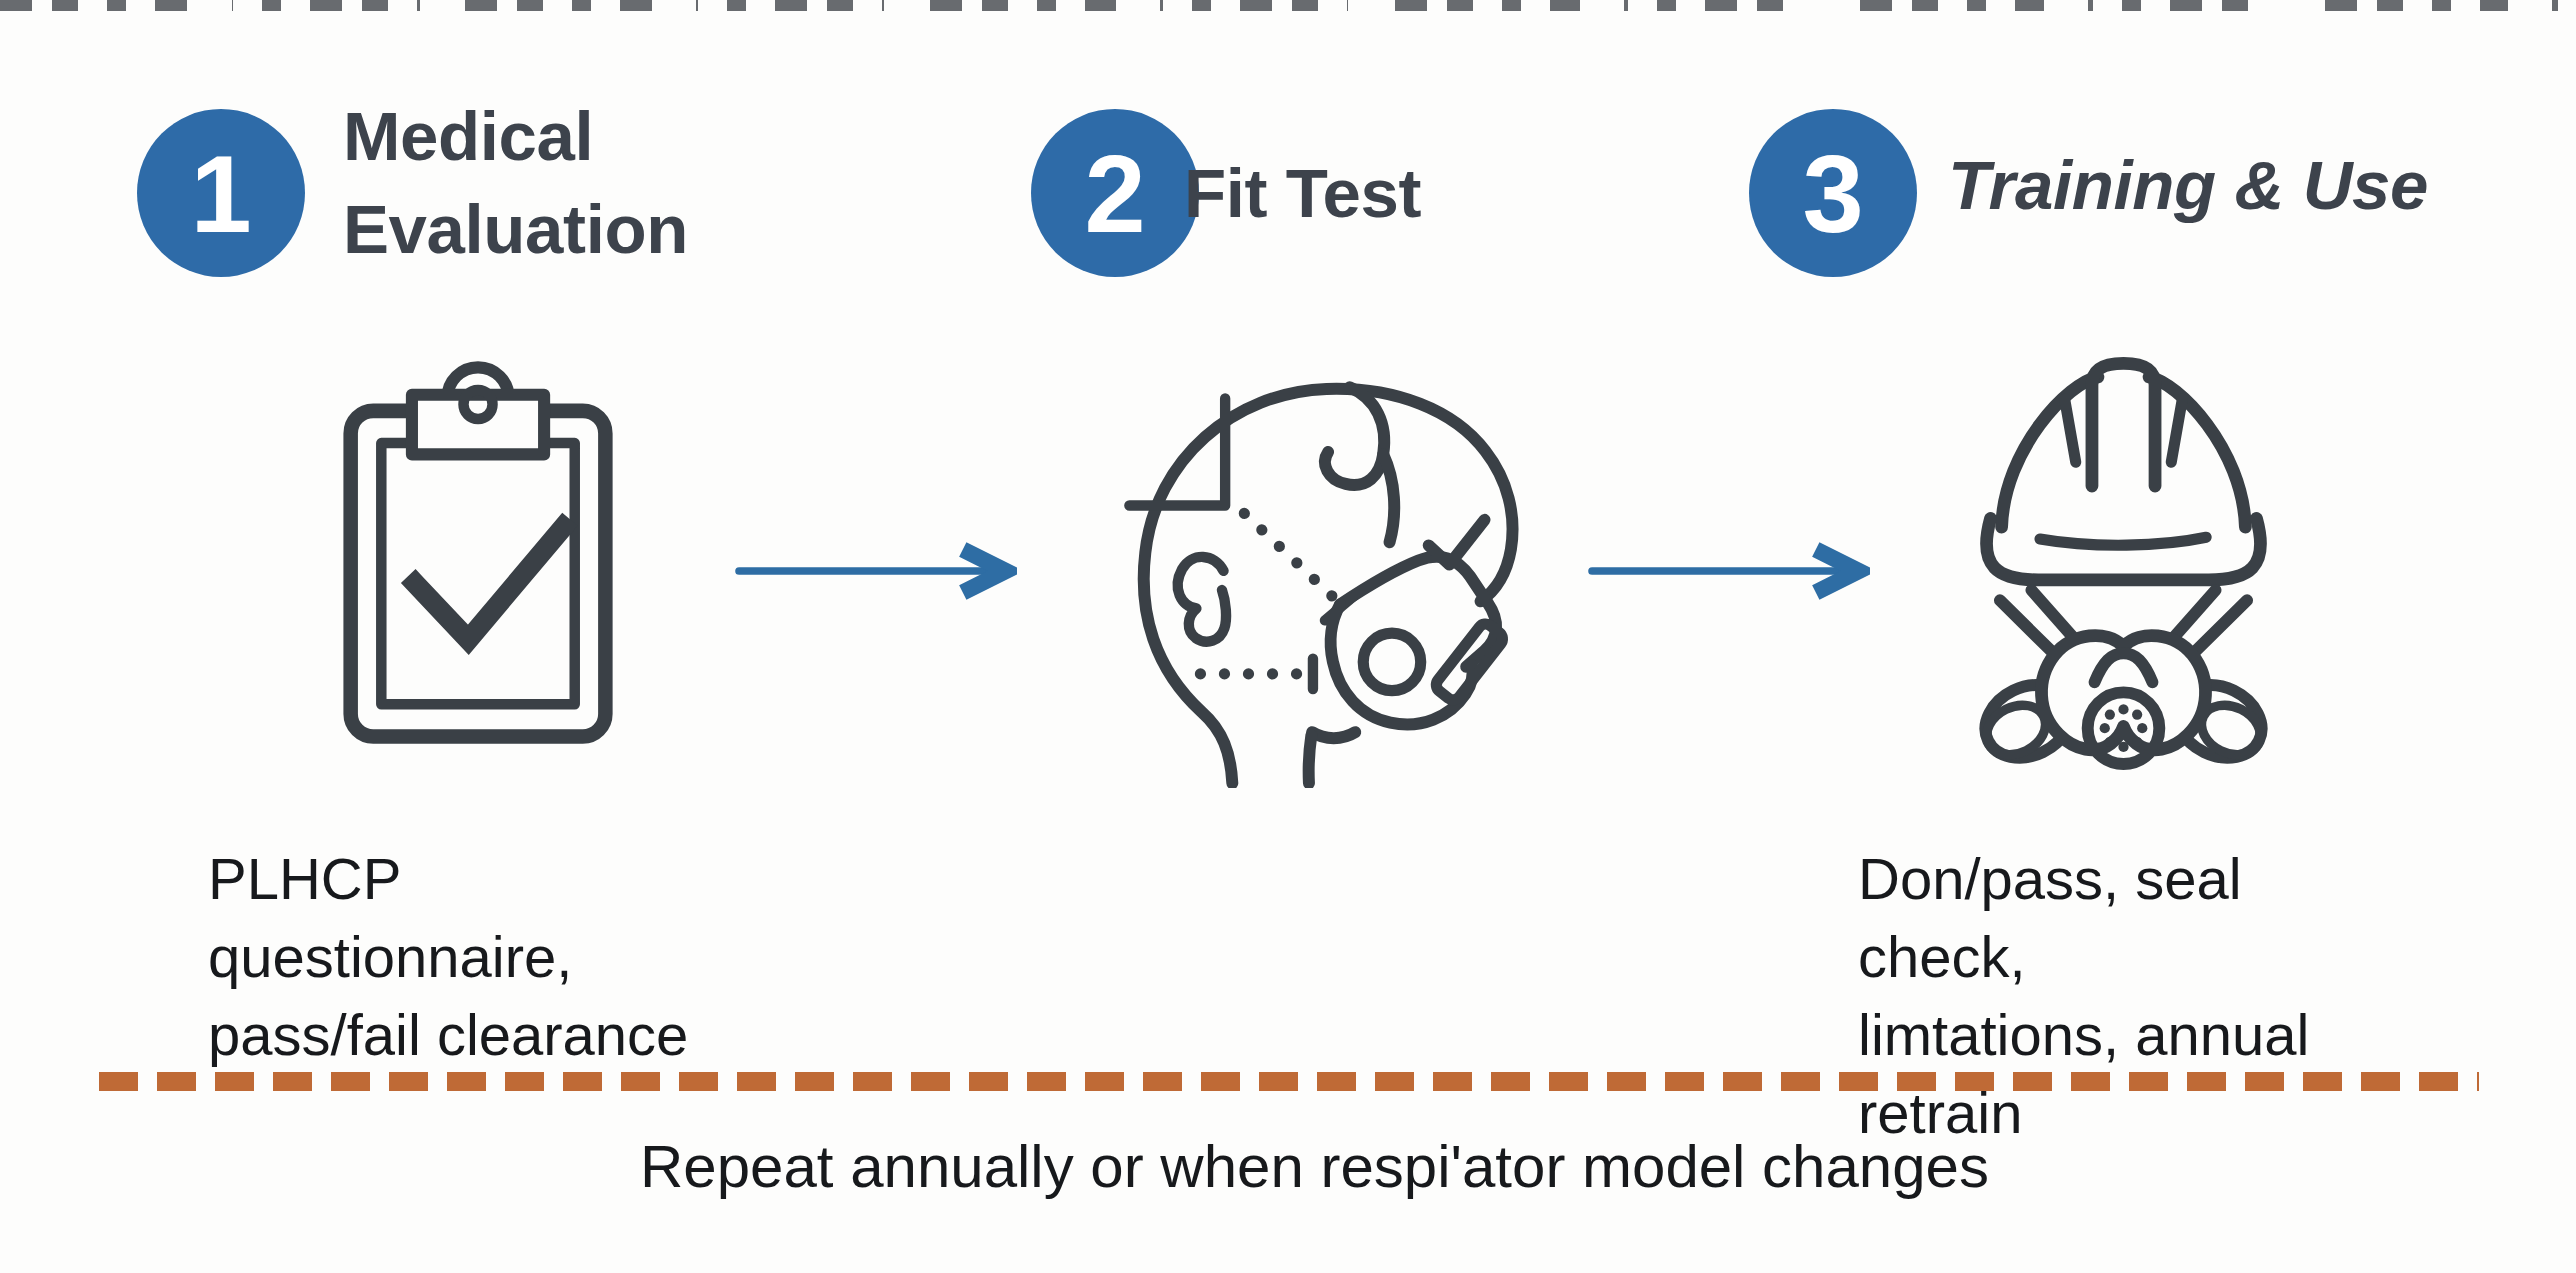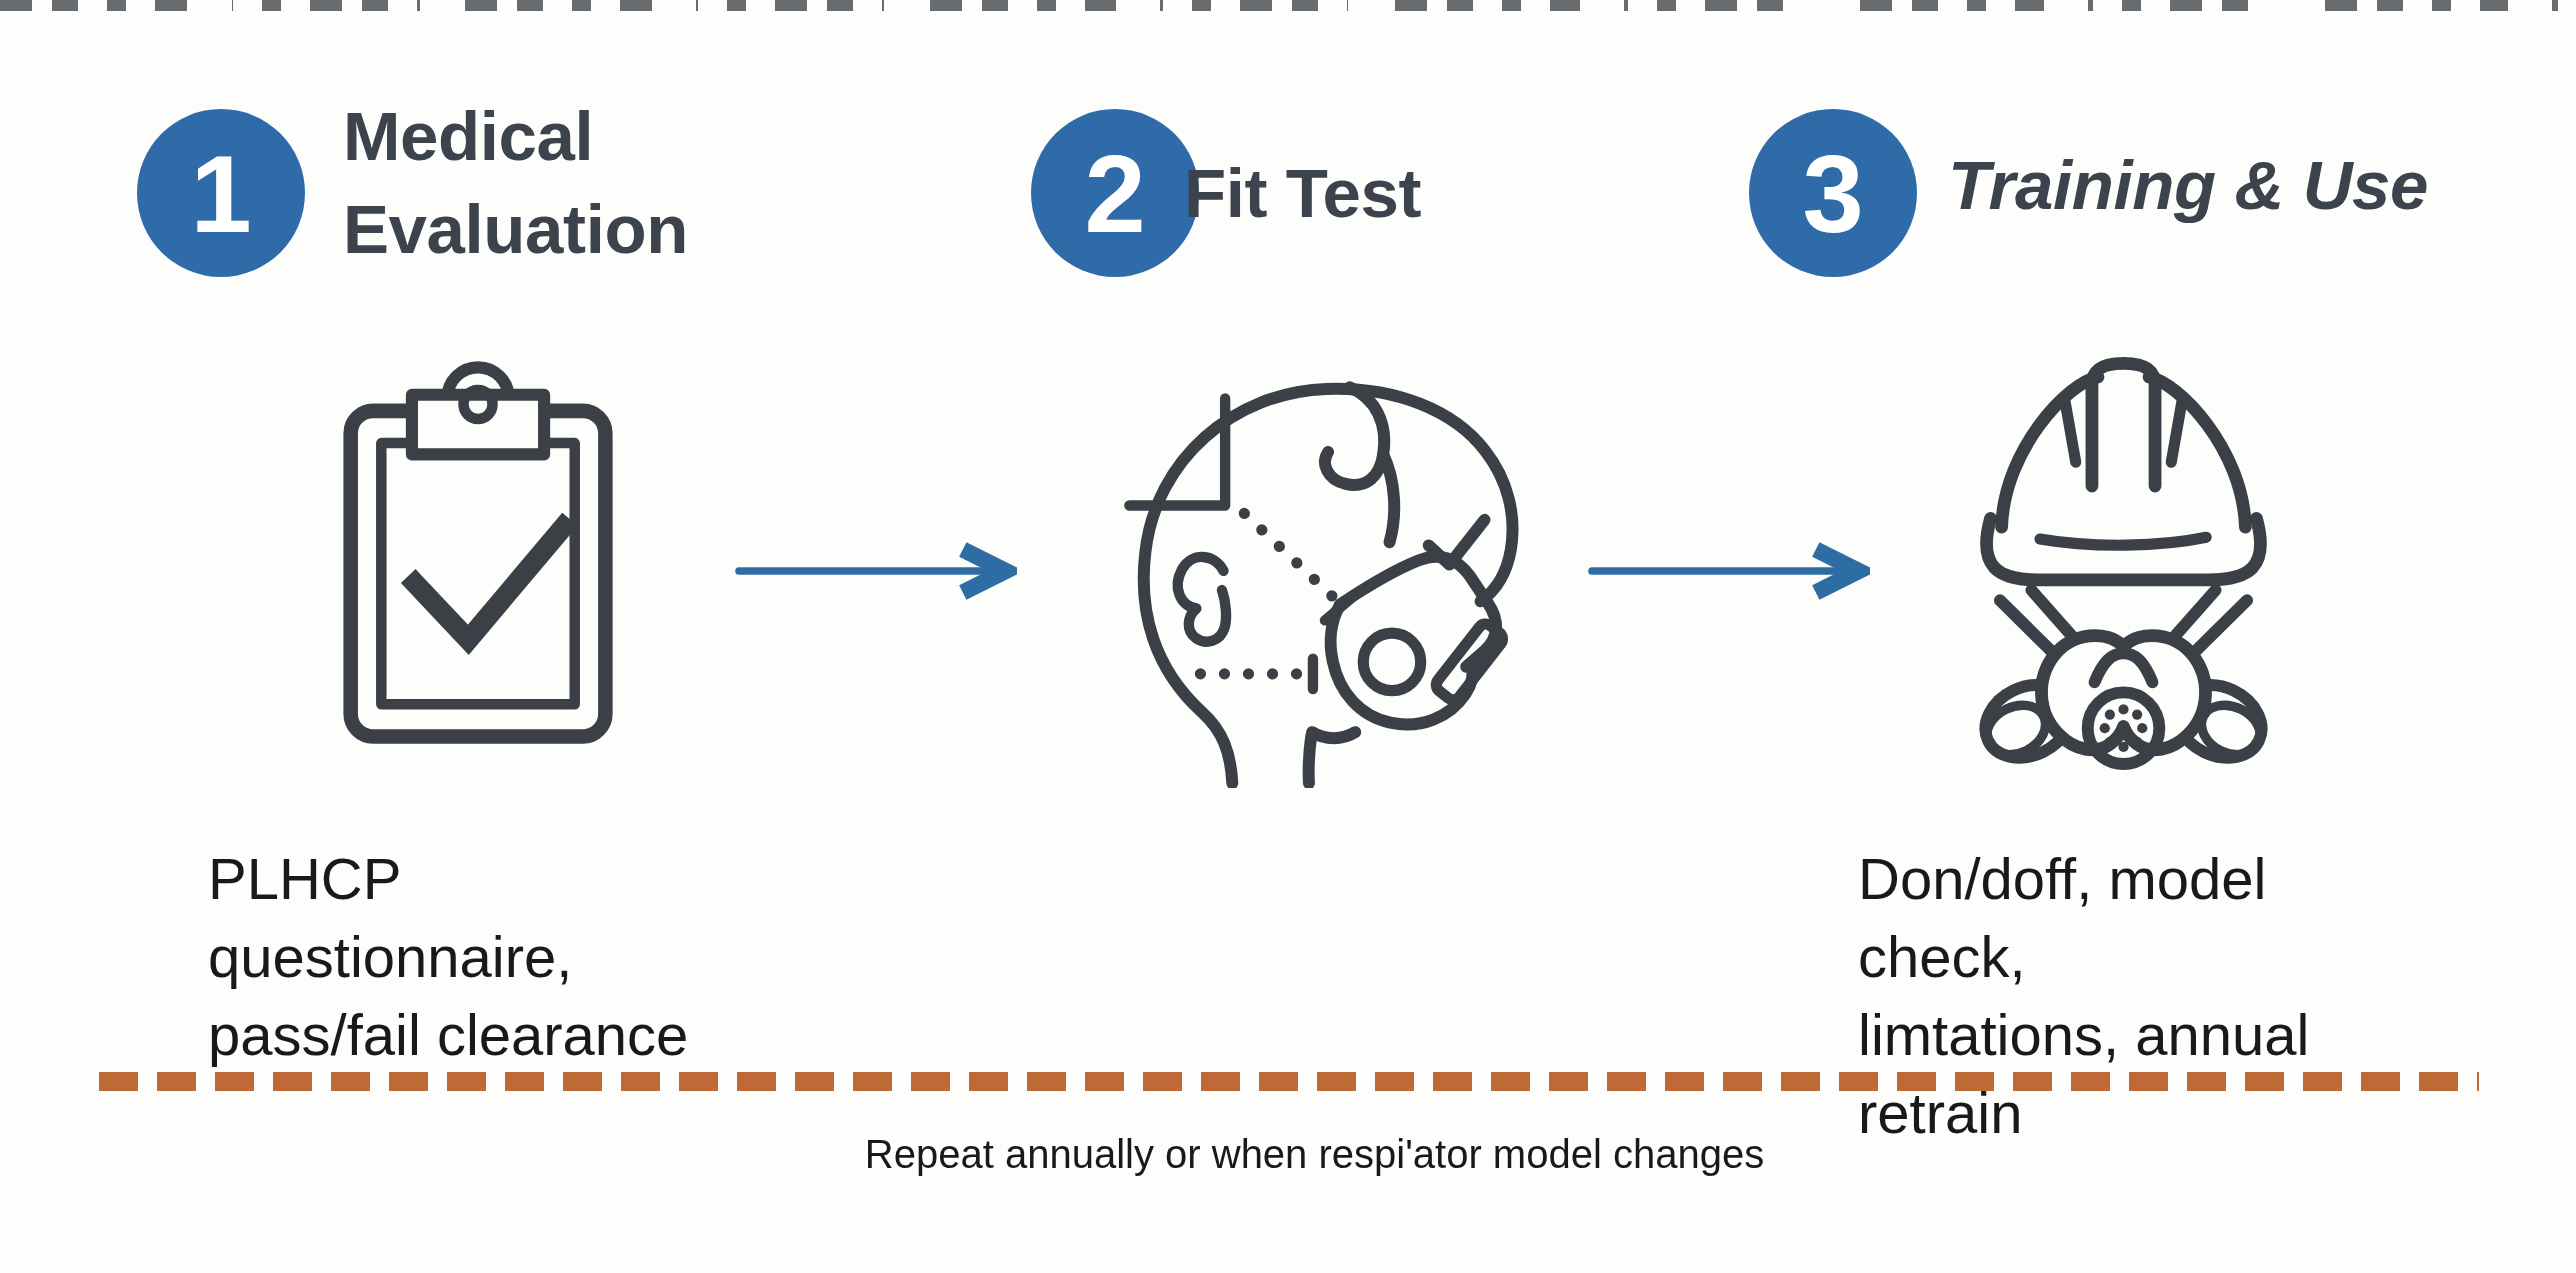--- a/index.html
+++ b/index.html
@@ -34,21 +34,21 @@
     font-size:58px; line-height:78px; font-weight:400; color:#17191c;
   }
   .desc span { display:block; }
   .arrow { position:absolute; top:541px; }
   .divider {
     position:absolute; left:99px; top:1072px; width:2380px; height:18.6px;
     background:repeating-linear-gradient(90deg, #bf6a36 0 39px, rgba(0,0,0,0) 39px 58px);
   }
   .caption {
     position:absolute; left:53px; top:1132px; width:2523px;
-    text-align:center; font-size:40px; font-weight:400; color:#17191c;
+    text-align:center; font-size:60px; font-weight:400; color:#17191c;
   }
   svg .stroke { fill:none; stroke:#3a4046; }
 </style>
 </head>
 <body>
 
 <div class="stage">
 
   <div class="top-artifact"></div>
 
@@ -144,21 +144,21 @@
           <circle cx="216" cy="430" r="6"></circle>
       </g>
     </g>
   </svg>
 
   <div class="desc" style="left:208px;">
     <span>PLHCP questionnaire,</span>
     <span>pass/fail clearance</span>
   </div>
   <div class="desc" style="left:1858px;">
-    <span>Don/doff, model check,</span>
+    <span>Don/pass, seal check,</span>
     <span>limtations, annual retrain</span>
   </div>
 
   <div class="divider"></div>
 
   <div class="caption">Repeat annually or when respi'ator model changes</div>
 
 </div>
 
 

